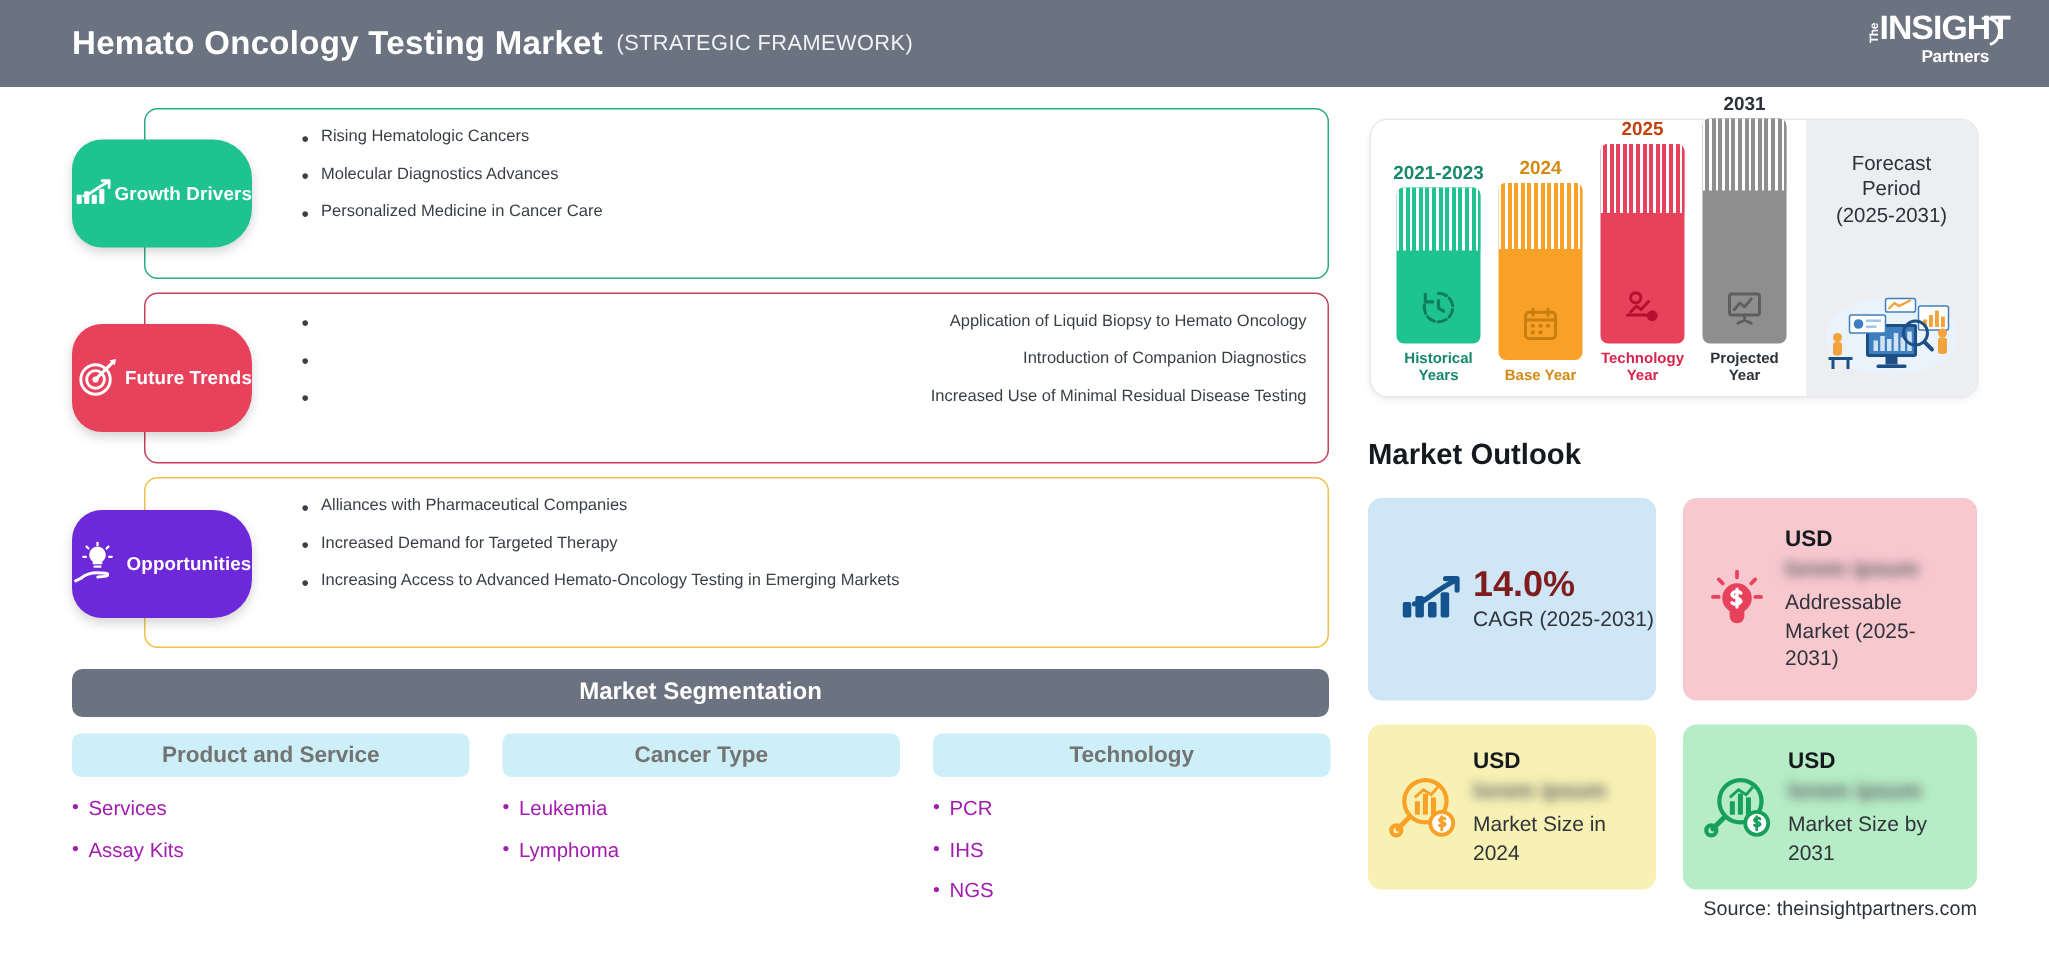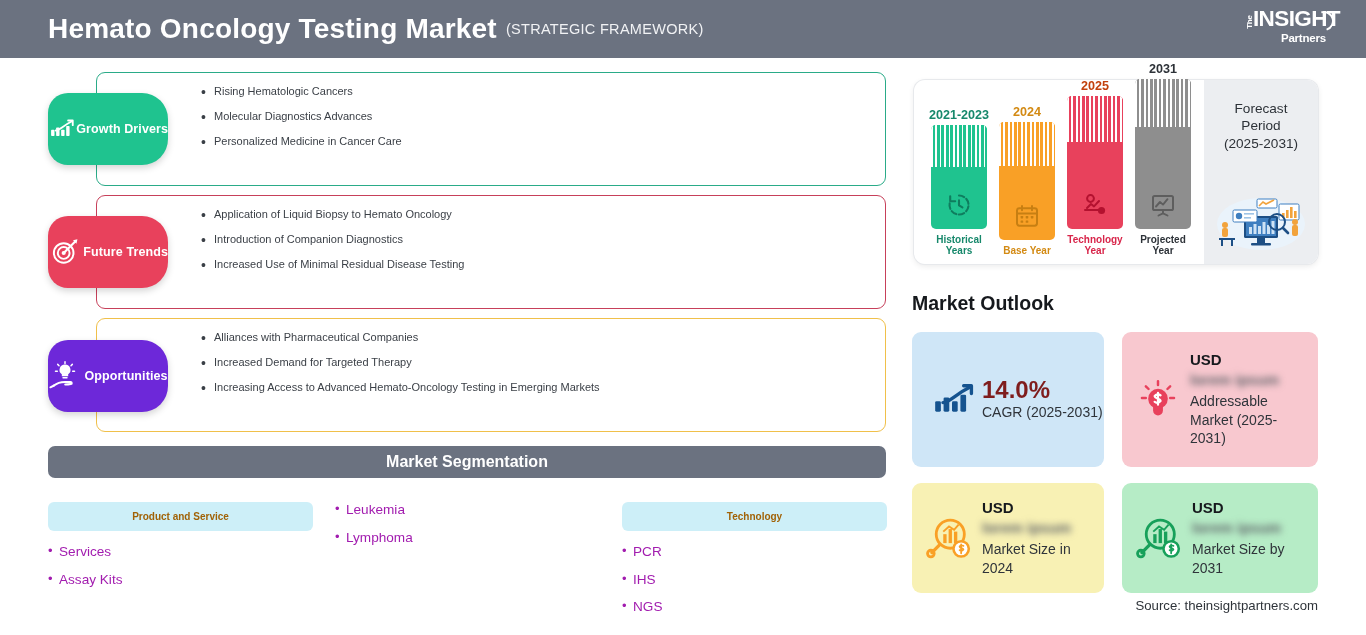--- a/index.html
+++ b/index.html
@@ -10,21 +10,21 @@
     overflow: hidden;
   }
   .page { position: relative; width: 1366px; height: 635px; background: #fff; }
 
   
   .header {
     position: absolute; left: 0; top: 0; width: 1366px; height: 58px;
     background: #6b7280; display: flex; align-items: center;
   }
   .header-title {
-    margin-left: 48px; color: #ffffff; font-size: 28px; font-weight: bold;
+    margin-left: 48px; color: #ffffff; font-size: 22px; font-weight: bold;
     letter-spacing: .2px;
   }
   .header-sub {
     margin-left: 9px; color: #f1f2f4; font-size: 14.5px; font-weight: normal;
     letter-spacing: .3px;
   }
   .logo {
     position: absolute; right: 26px; top: 8px; width: 128px; height: 44px;
     color: #fff; text-align: right; line-height: 1;
   }
@@ -77,23 +77,23 @@
 
   
   .seg-title {
     position: absolute; left: 48px; top: 446px; width: 838px; height: 32px;
     background: #6b7280; border-radius: 7px; color: #fff;
     font-size: 16px; font-weight: bold;
     display: flex; align-items: center; justify-content: center;
   }
   .seg-col { position: absolute; top: 489px; width: 265px; }
   .seg-head {
-    height: 29px; background: #cdeff8; border-radius: 6px; color: #a16207;
-    font-size: 10px; font-weight: bold;
-    display: flex; align-items: center; justify-content: center; margin-top: 13px;
+    height: 29px; background: #cdeff8; border-radius: 6px; color: #737373;
+    font-size: 15px; font-weight: bold;
+    display: flex; align-items: center; justify-content: center;
   }
   .seg-list { margin-top: 14px; }
   .seg-list li {
     list-style: none; font-size: 13.6px; color: #a21caf; line-height: 1;
     padding-left: 11px; position: relative; margin-bottom: 14px;
   }
   .seg-list li::before {
     content: "\2022"; position: absolute; left: 0; top: -1px; font-size: 13px;
   }
 
@@ -174,21 +174,21 @@
         <rect x="4" y="16" width="4.4" height="8" fill="#fff" rx="1"></rect>
         <rect x="10.5" y="13" width="4.4" height="11" fill="#fff" rx="1"></rect>
         <rect x="17" y="16" width="4.4" height="8" fill="#fff" rx="1"></rect>
         <rect x="23.5" y="11" width="4.4" height="13" fill="#fff" rx="1"></rect>
       </svg>
       <span class="bl">Growth Drivers</span>
     </div>
   </div>
 
   <div class="block">
-    <div class="block-box" style="top:195px;height:114px;border-color:#c7405a;">
+    <div class="block-box" style="top:195px;height:114px;border-color:#c7405a;text-align:right;">
       <ul class="bullets">
         <li>Application of Liquid Biopsy to Hemato Oncology</li>
         <li>Introduction of Companion Diagnostics</li>
         <li>Increased Use of Minimal Residual Disease Testing</li>
       </ul>
     </div>
     <div class="block-badge" style="top:216px;background:#e8415c;">
       <svg class="bi" viewBox="0 0 34 30">
         <circle cx="16" cy="16" r="10" stroke="#fff" stroke-width="2" fill="none"></circle>
         <circle cx="16" cy="16" r="6" stroke="#fff" stroke-width="2" fill="none"></circle>
@@ -230,20 +230,21 @@
 
   <div class="seg-col" style="left:48px;">
     <div class="seg-head">Product and Service</div>
     <ul class="seg-list">
       <li>Services</li>
       <li>Assay Kits</li>
     </ul>
   </div>
 
   <div class="seg-col" style="left:335px;">
+    <div class="seg-head">Cancer Type</div>
     <ul class="seg-list">
       <li>Leukemia</li>
       <li>Lymphoma</li>
     </ul>
   </div>
 
   <div class="seg-col" style="left:622px;">
     <div class="seg-head">Technology</div>
     <ul class="seg-list">
       <li>PCR</li>

